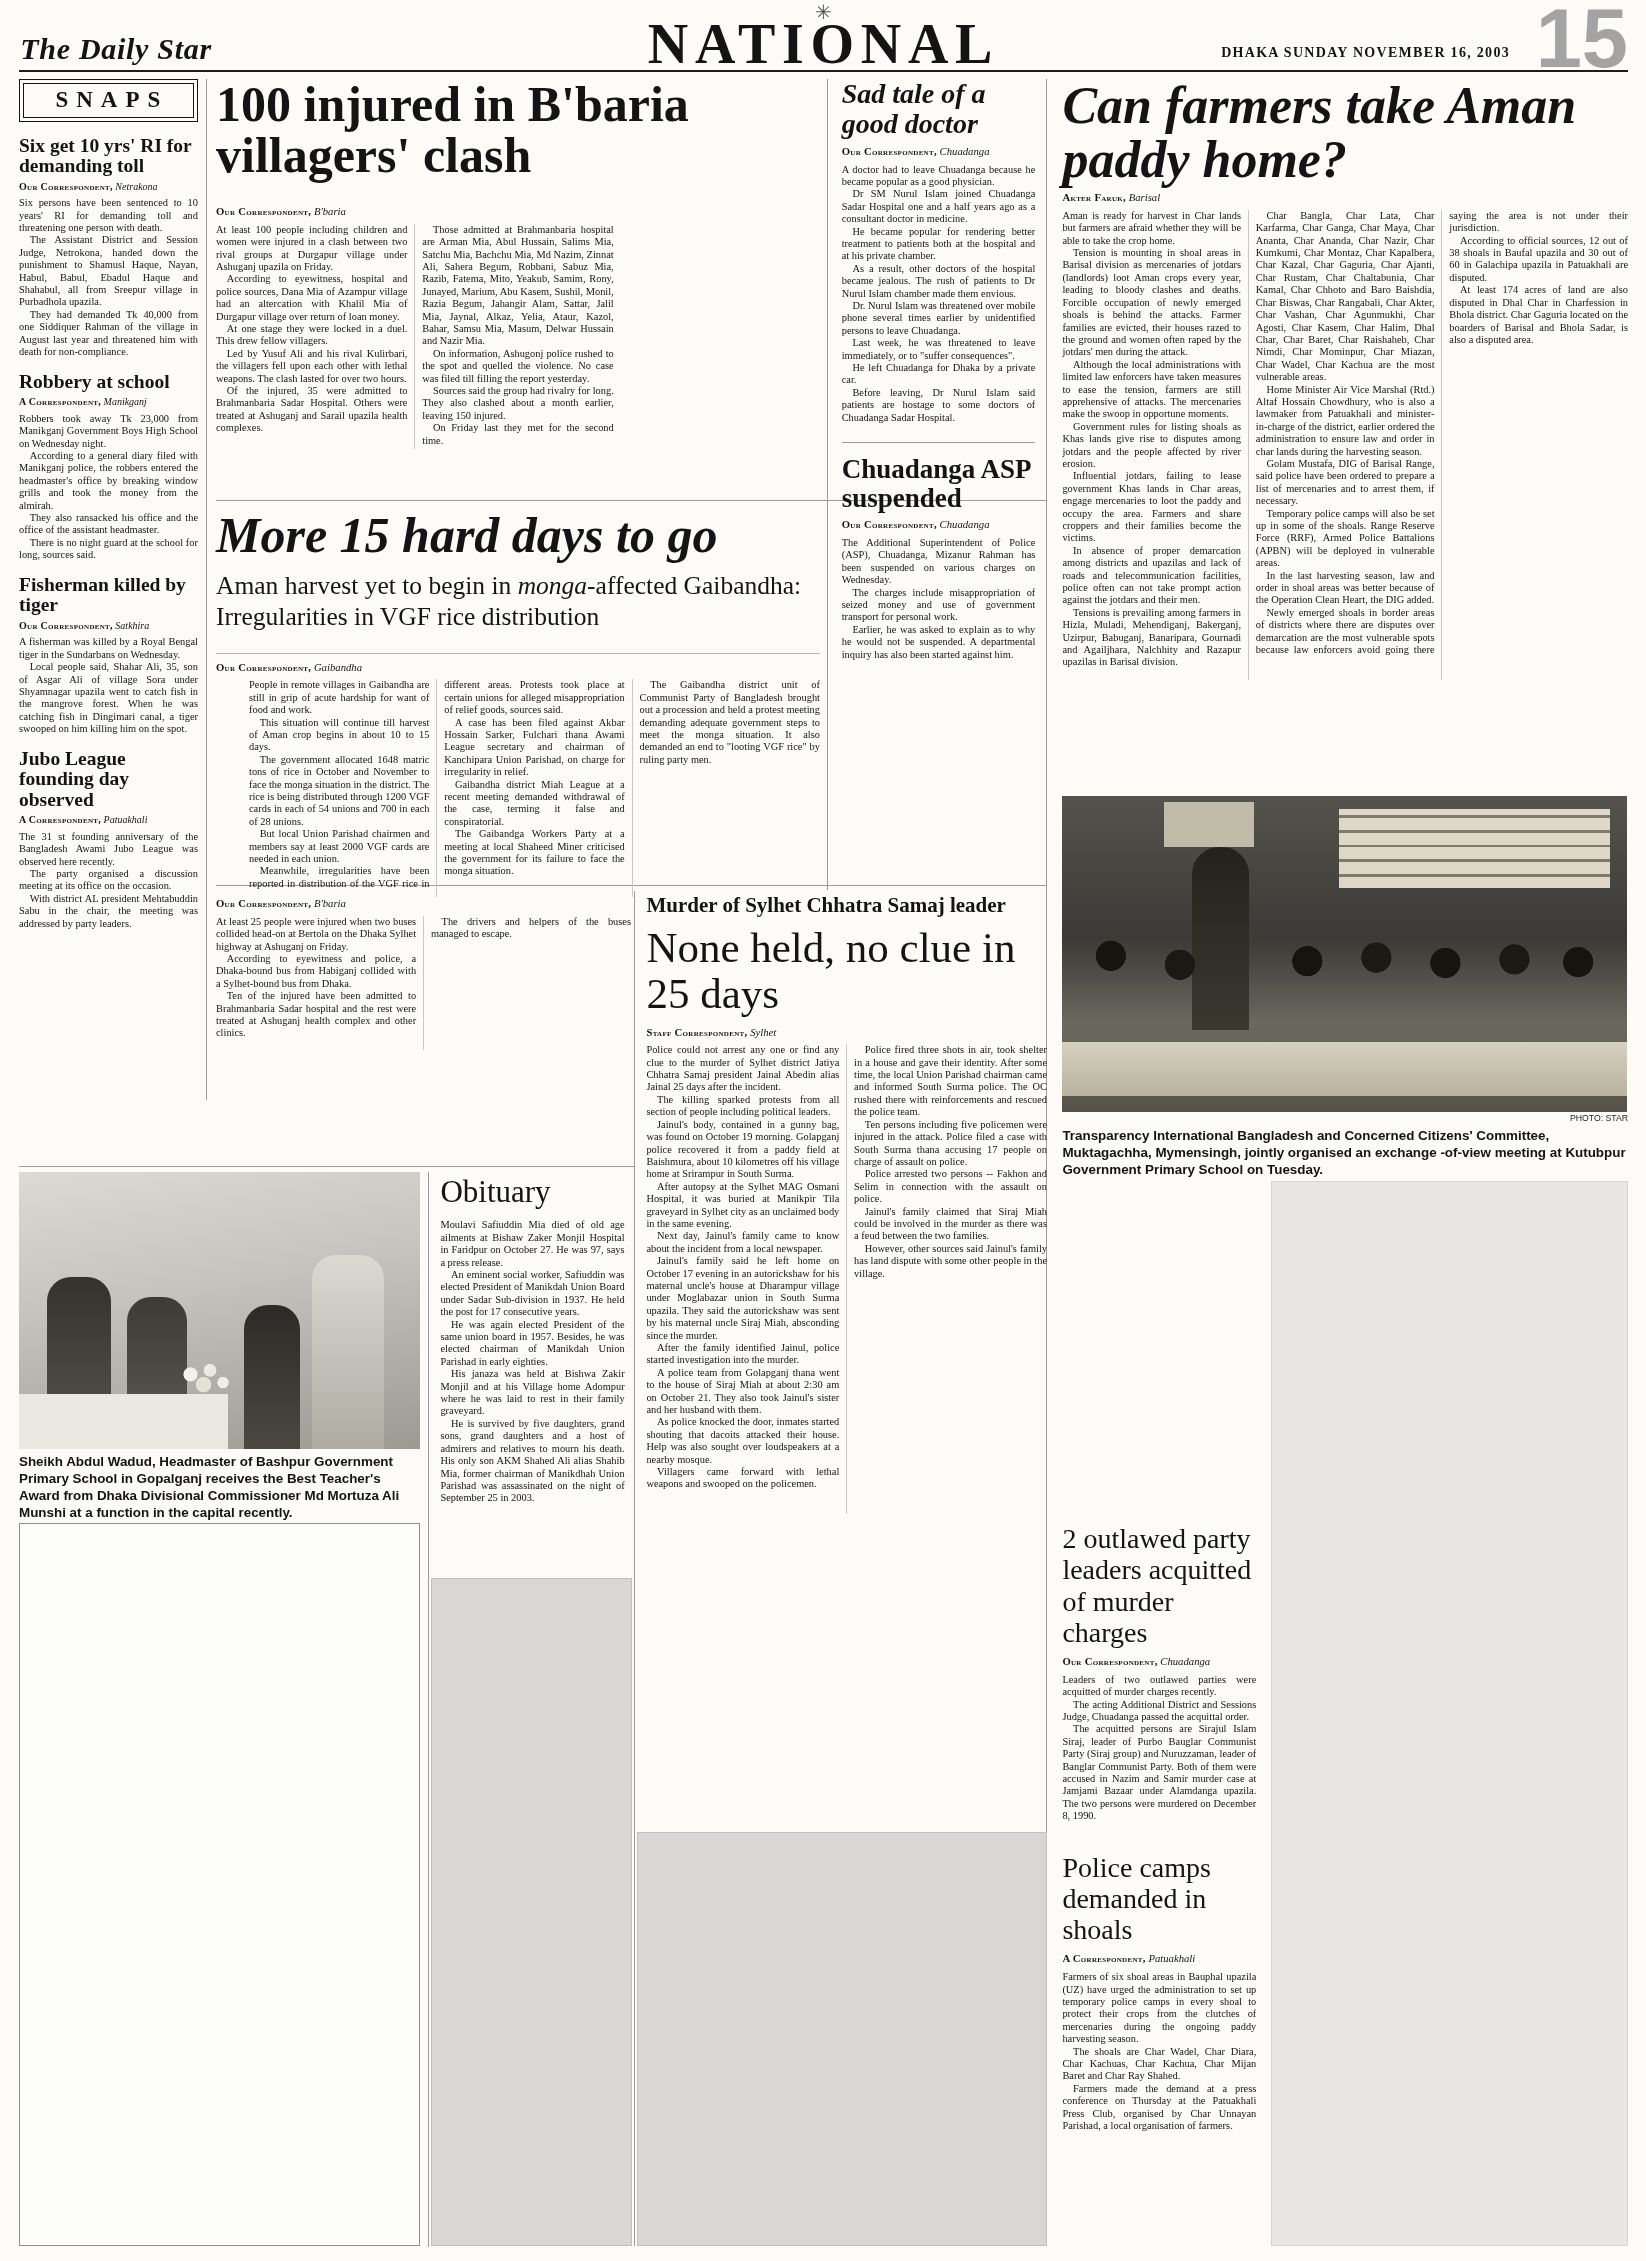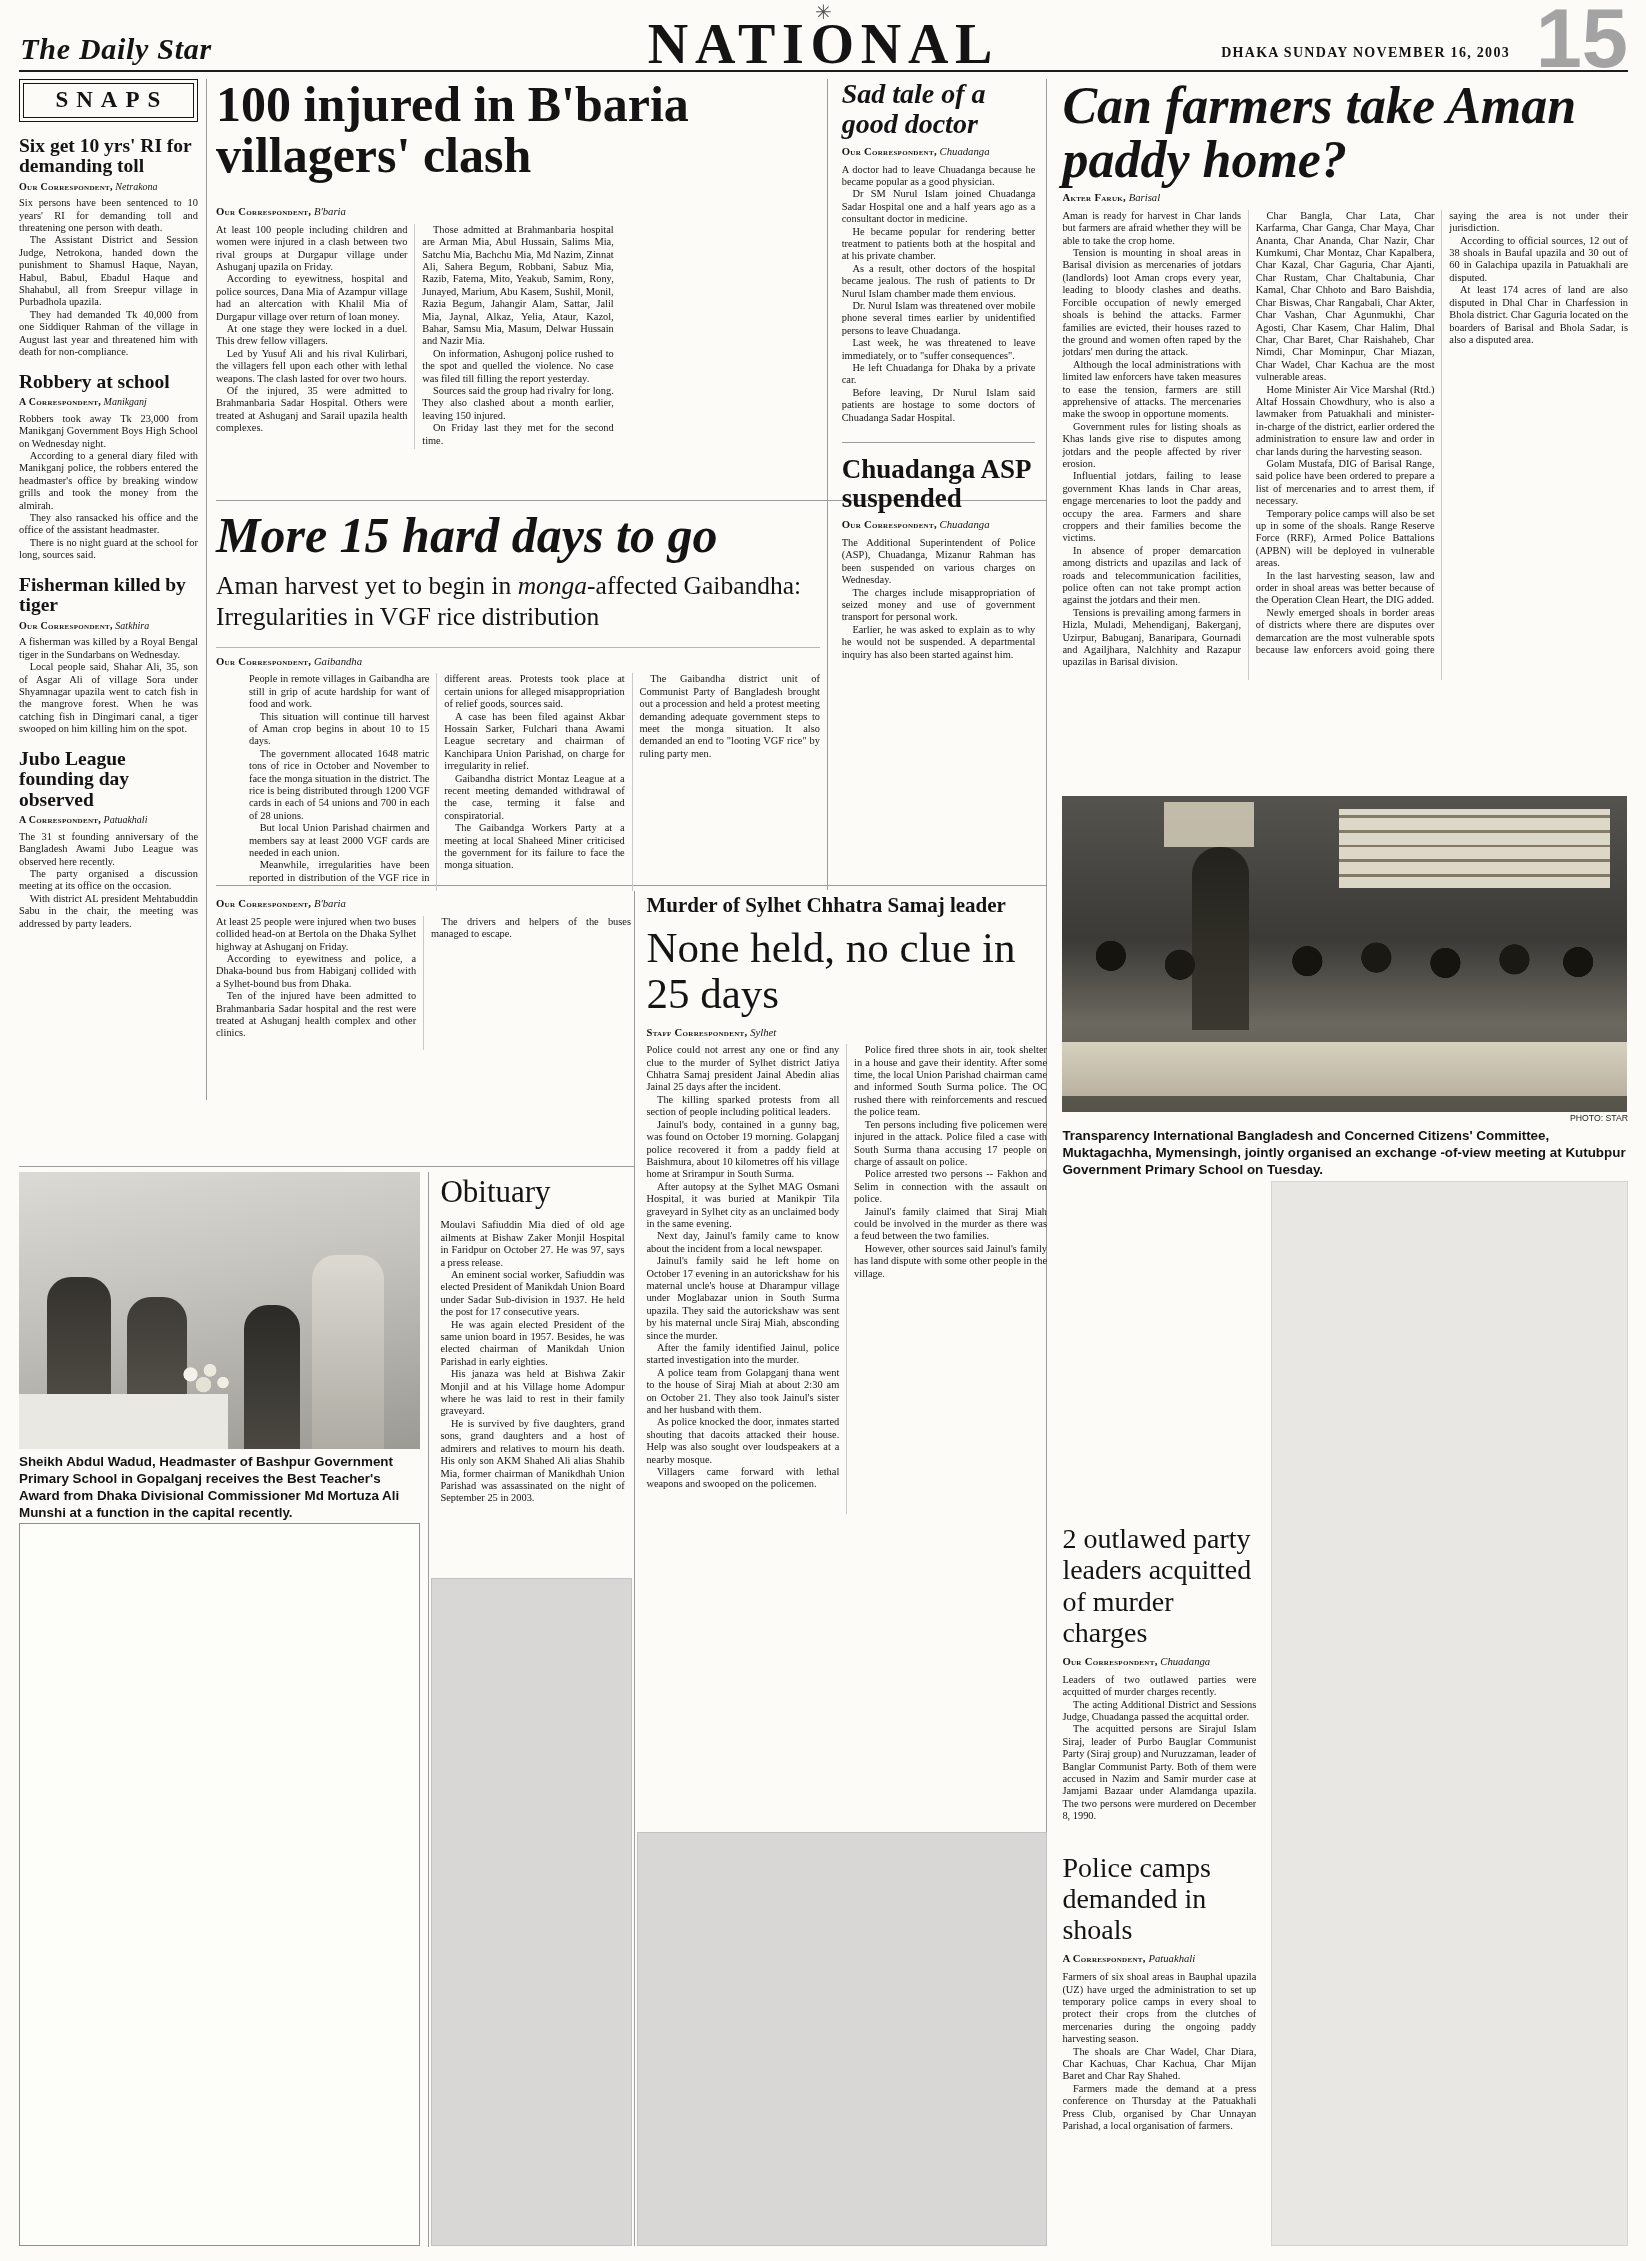--- a/index.html
+++ b/index.html
@@ -61,21 +61,21 @@
 
   
   #story-aman { position:absolute; left:1053px; top:79px; width:575px; padding-left:9.4px; }
   #story-aman .headline { font-size:52px; line-height:1.04; font-style:italic; }
   #story-aman .subhead { font-size:27px; line-height:1.22; font-weight:normal; margin:13.4px 0 8px; padding-bottom:8px; border-bottom:0.7px solid #9c9c9c; }
   #story-aman .body-text { height:470px; }
 
   
   #story-monga { position:absolute; left:216px; top:505px; width:604px; }
   #story-monga .headline { font-size:50px; line-height:1.0; font-weight:bold; font-style:italic; margin:5.4px 0 9.4px; }
-  #story-monga .subhead { font-size:25.5px; line-height:1.22; font-weight:normal; margin-bottom:6.7px; padding-bottom:15px; border-bottom:0.7px solid #b5b5b5; }
+  #story-monga .subhead { font-size:25.5px; line-height:1.22; font-weight:normal; margin-bottom:6.7px; padding-bottom:21px; border-bottom:0.7px solid #b5b5b5; }
   #story-monga .body-text { height:218px;margin-left:33px; }
 
   
   #story-buses { position:absolute; left:216px; top:893px; width:415px; }
   #story-buses .headline { font-size:38px; line-height:1.06; margin-bottom:6.7px; }
   #story-buses .body-text { height:134px; }
 
   
   #story-murder { position:absolute; left:637px; top:893px; width:410px; padding-left:9.4px; }
   #story-murder .kicker { font-size:21px; font-weight:bold; margin-bottom:6.7px; }
@@ -304,21 +304,21 @@
       <span class="by-label">Our Correspondent,</span>
       <span class="by-place">Gaibandha</span>
     </div>
     <div class="body-text cols3">
         <p>People in remote villages in Gaibandha are still in grip of acute hardship for want of food and work.</p>
         <p>This situation will continue till harvest of Aman crop begins in about 10 to 15 days.</p>
         <p>The government allocated 1648 matric tons of rice in October and November to face the monga situation in the district. The rice is being distributed through 1200 VGF cards in each of 54 unions and 700 in each of 28 unions.</p>
         <p>But local Union Parishad chairmen and members say at least 2000 VGF cards are needed in each union.</p>
         <p>Meanwhile, irregularities have been reported in distribution of the VGF rice in different areas. Protests took place at certain unions for alleged misappropriation of relief goods, sources said.</p>
         <p>A case has been filed against Akbar Hossain Sarker, Fulchari thana Awami League secretary and chairman of Kanchipara Union Parishad, on charge for irregularity in relief.</p>
-        <p>Gaibandha district Montaz League at a recent meeting demanded withdrawal of the case, terming it false and conspiratorial.</p>
+        <p>Gaibandha district Miah League at a recent meeting demanded withdrawal of the case, terming it false and conspiratorial.</p>
         <p>The Gaibandga Workers Party at a meeting at local Shaheed Miner criticised the government for its failure to face the monga situation.</p>
         <p>The Gaibandha district unit of Communist Party of Bangladesh brought out a procession and held a protest meeting demanding adequate government steps to meet the monga situation. It also demanded an end to "looting VGF rice" by ruling party men.</p>
       </div>
   </section>
 
   <section class="story" id="story-buses">
     <div class="byline">
       <span class="by-label">Our Correspondent,</span>
       <span class="by-place">B'baria</span>
     </div>

